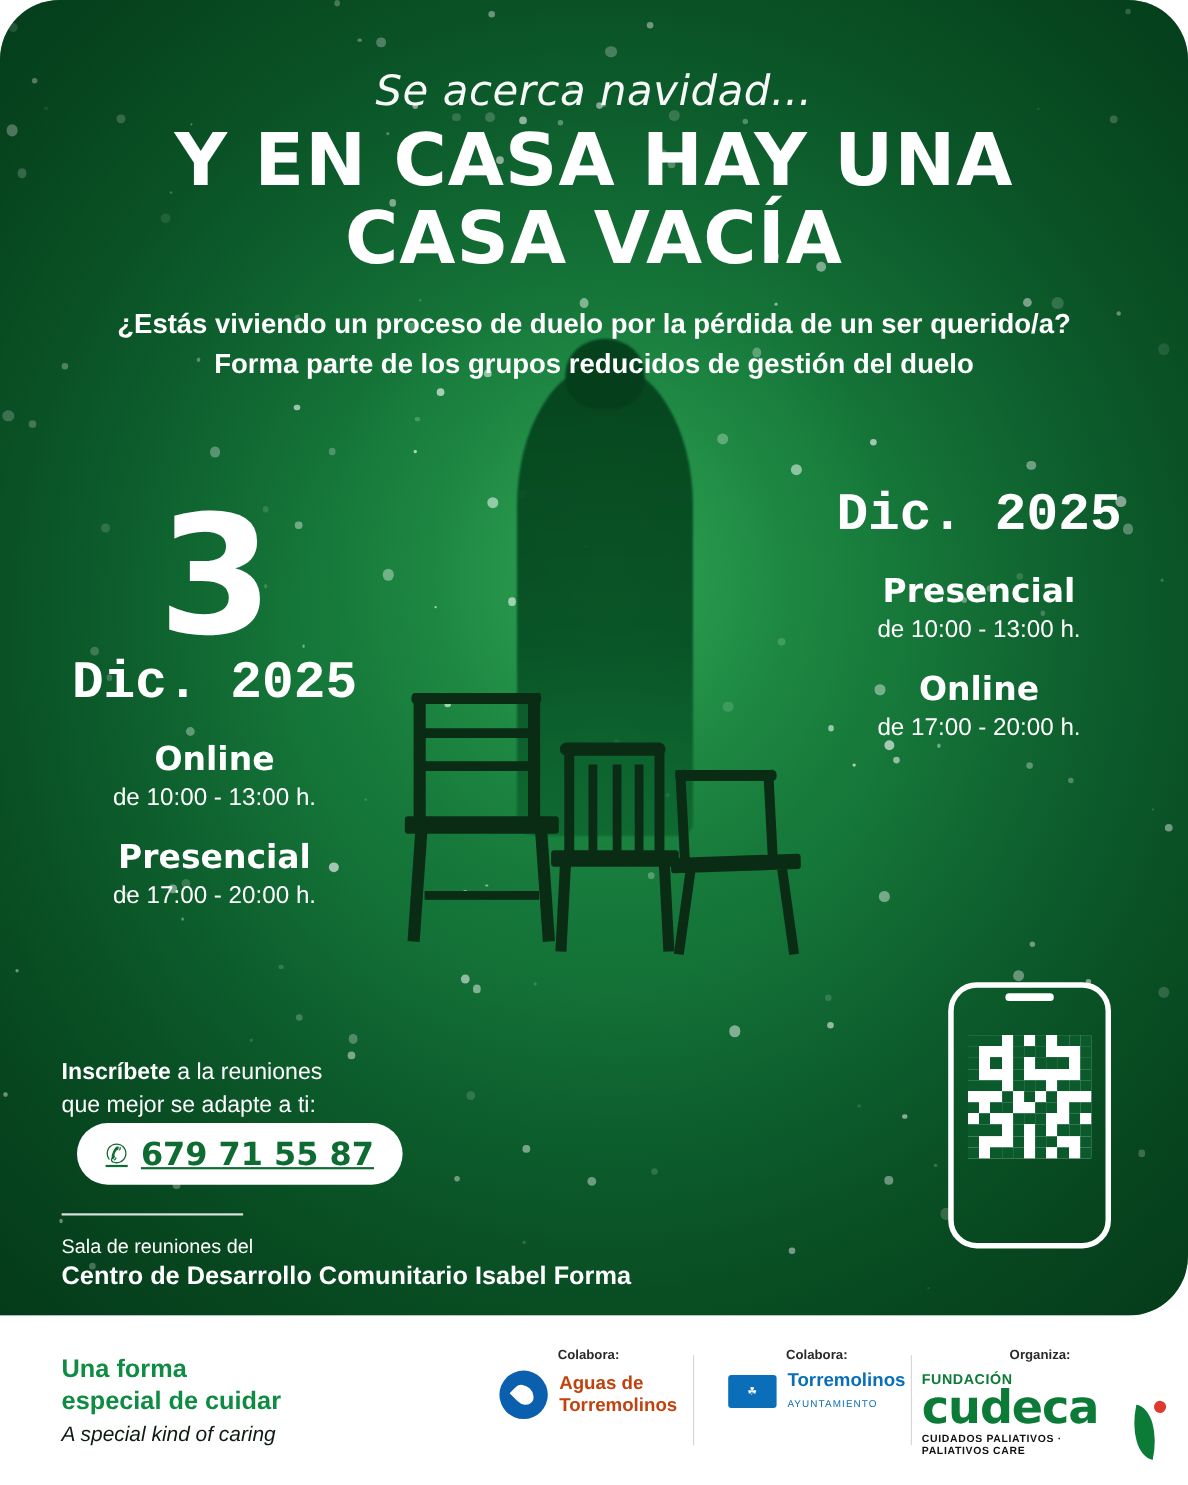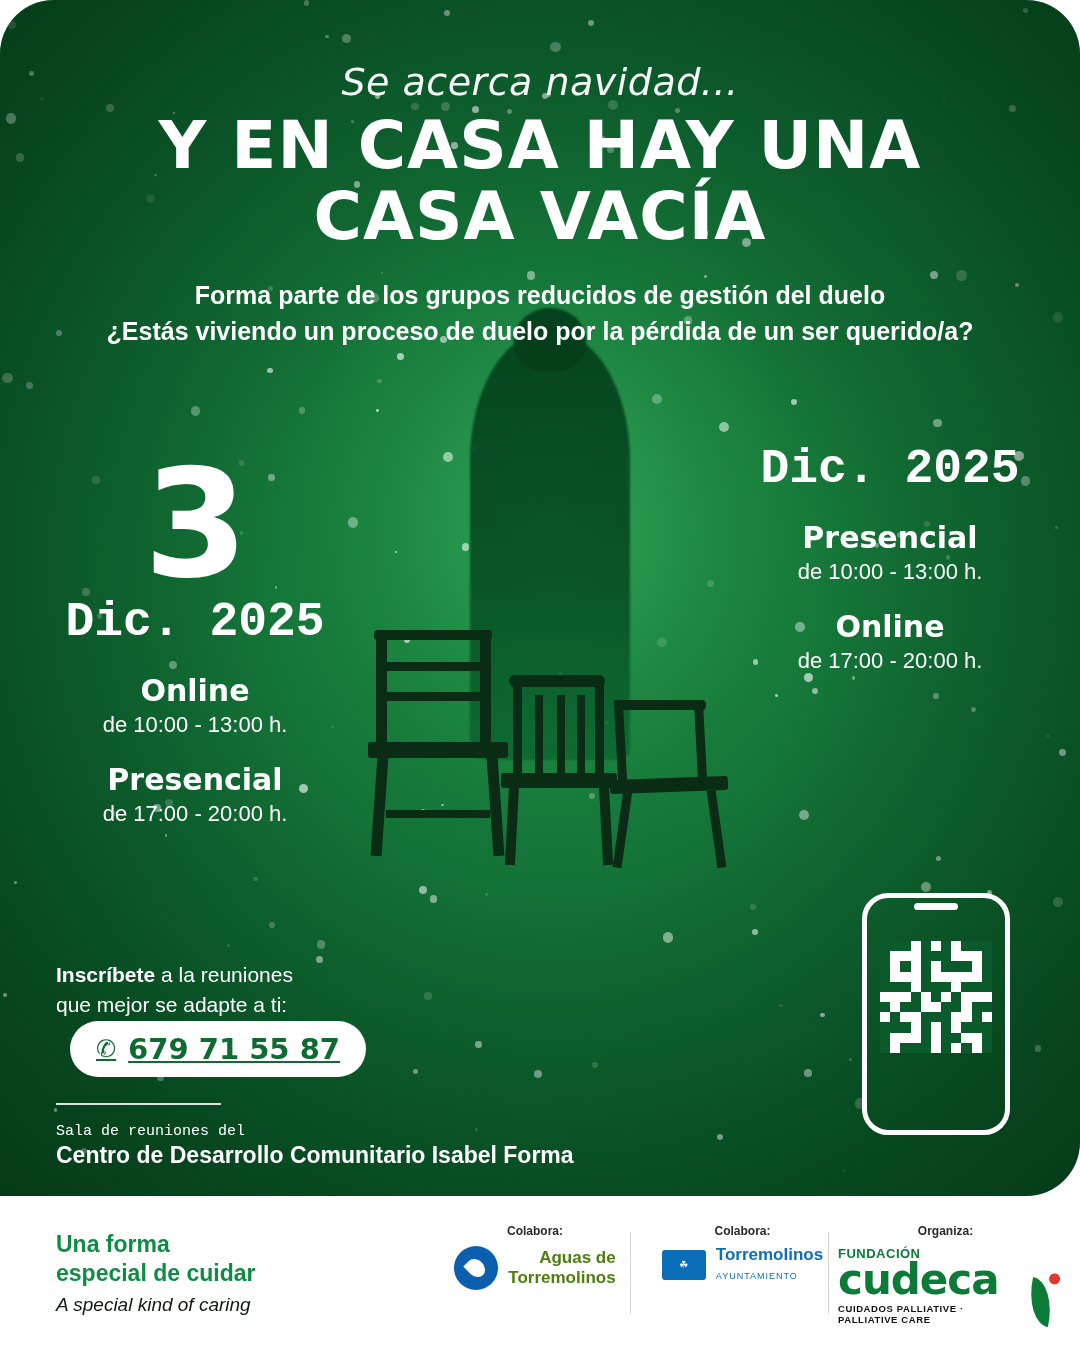--- a/index.html
+++ b/index.html
@@ -133,21 +133,21 @@
     background:#ffffff;color:#0e6b32;
     border-radius:40px;
     padding:11px 26px;
     font-size:29px;font-weight:bold;
     font-family:"DejaVu Sans", sans-serif;
     vertical-align:middle;
     margin-left:14px;
   }
   .phone-icon{font-size:24px;line-height:1;}
   .rule{width:165px;height:2px;background:rgba(255,255,255,.85);margin:26px 0 18px 0;}
-  .venue1{font-size:15px;font-family:Liberation Mono, monospace;}
+  .venue1{font-size:18px;}
   .venue2{font-size:23px;font-weight:bold;margin-top:2px;}
 
   
   #phone-qr{position:absolute;left:862px;top:893px;width:148px;height:242px;z-index:6;}
   .phone-frame{
     position:absolute;inset:0;
     border:5px solid #ffffff;border-radius:26px;
   }
   .phone-notch{
     position:absolute;left:50%;transform:translateX(-50%);top:10px;
@@ -176,21 +176,21 @@
   #col-aguas{left:430px;top:28px;width:210px;}
   #col-torre{left:640px;top:28px;width:205px;}
   #col-cudeca{left:838px;top:28px;width:215px;}
 
   .brand-row{display:flex;align-items:center;justify-content:center;gap:10px;}
   .aguas-mark{
     width:44px;height:44px;border-radius:50%;background:#0a5fae;
     display:flex;align-items:center;justify-content:center;
   }
   .drop{width:16px;height:20px;background:#fff;border-radius:0 50% 50% 50%;transform:rotate(-45deg);}
-  .aguas-text{font-size:17px;color:#4d7c0f;font-weight:bold;line-height:1.15;text-align:right;}
+  .aguas-text{font-size:17px;color:#c2410c;font-weight:bold;line-height:1.15;text-align:left;}
 
   .torre-mark{
     width:44px;height:30px;background:#0a6fb8;border-radius:3px;
     display:flex;align-items:center;justify-content:center;color:#fff;font-size:10px;
   }
   .torre-text{font-size:17px;color:#0a6fb8;font-weight:bold;line-height:1.1;text-align:left;}
   .torre-sub{font-size:9px;color:#0a6fb8;letter-spacing:1px;font-weight:normal;}
 
   .cudeca-word{
     font-family:"DejaVu Sans", sans-serif;
@@ -366,22 +366,22 @@
       <span class="dot" style="width: 2.86991px; height: 2.86991px; left: 227.159px; top: 943.889px; opacity: 0.19;"></span>
       <span class="dot" style="width: 3.07469px; height: 3.07469px; left: 904.294px; top: 953.742px; opacity: 0.56;"></span>
     </div>
   <div class="glow"></div>
 
   <div class="head-wrap">
     <div class="kicker">Se acerca navidad...</div>
     <div class="title1">Y EN CASA HAY UNA</div>
     <div class="title2">CASA VACÍA</div>
     <div class="sub">
+      <div>¿Estás viviendo un proceso de duelo por la pérdida de un ser querido/a?</div>
       <div>Forma parte de los grupos reducidos de gestión del duelo</div>
-      <div>¿Estás viviendo un proceso de duelo por la pérdida de un ser querido/a?</div>
     </div>
   </div>
 
   <div class="figure"></div>
 
   <div class="chair" id="chair-left">
     <div class="slat" style="left:6px;top:0;width:118px;height:10px;border-radius:4px;"></div>
     <div class="slat" style="left:10px;top:32px;width:110px;height:9px;border-radius:4px;"></div>
     <div class="slat" style="left:12px;top:62px;width:106px;height:9px;border-radius:4px;"></div>
     <div class="leg" style="left:8px;top:0;width:11px;height:120px;"></div>
@@ -612,18 +612,18 @@
       </div>
     </div>
   </div>
 
   <div class="foot-col" id="col-cudeca">
     <div class="foot-cap">Organiza:</div>
     <div class="brand-row" style="align-items:flex-end;gap:6px;">
       <div style="text-align:left;">
         <div class="cudeca-fund">FUNDACIÓN</div>
         <div class="cudeca-word">cudeca</div>
-        <div class="cudeca-sub">CUIDADOS PALLIATIVE · PALLIATIVE CARE</div>
+        <div class="cudeca-sub">CUIDADOS PALIATIVOS · PALIATIVOS CARE</div>
       </div>
       <div class="cudeca-leaf"></div>
     </div>
   </div>
 </div>
 
 </body></html>

